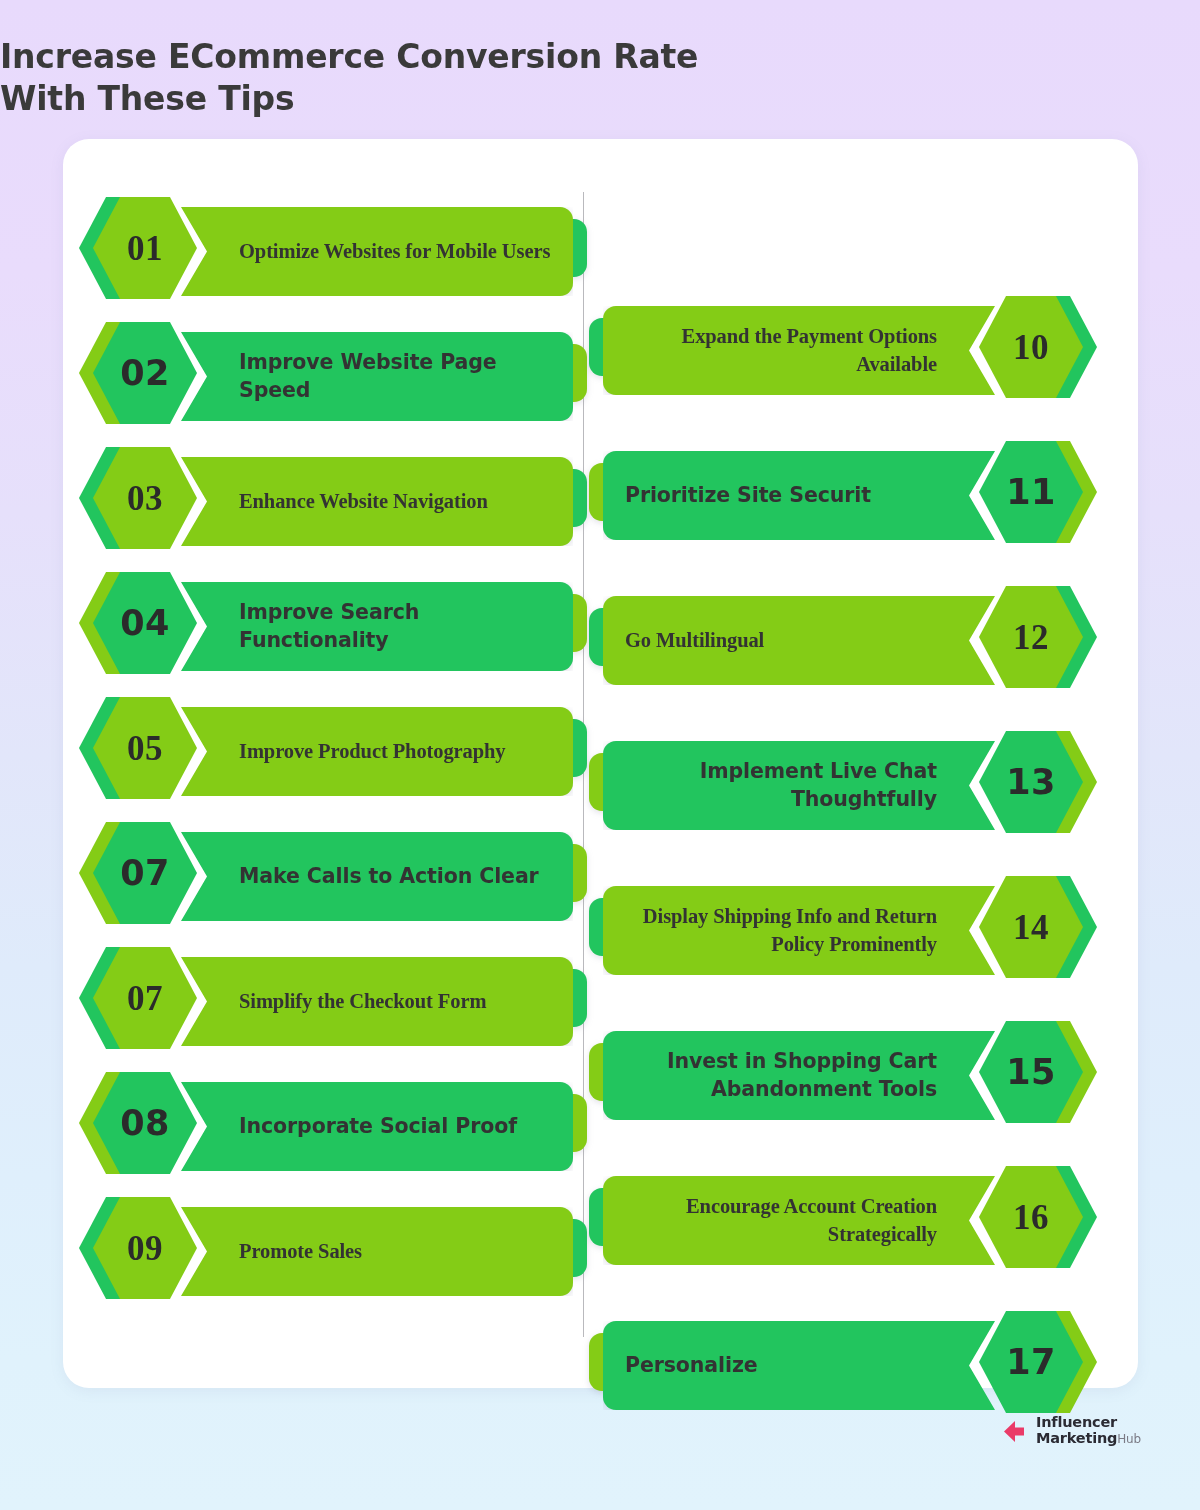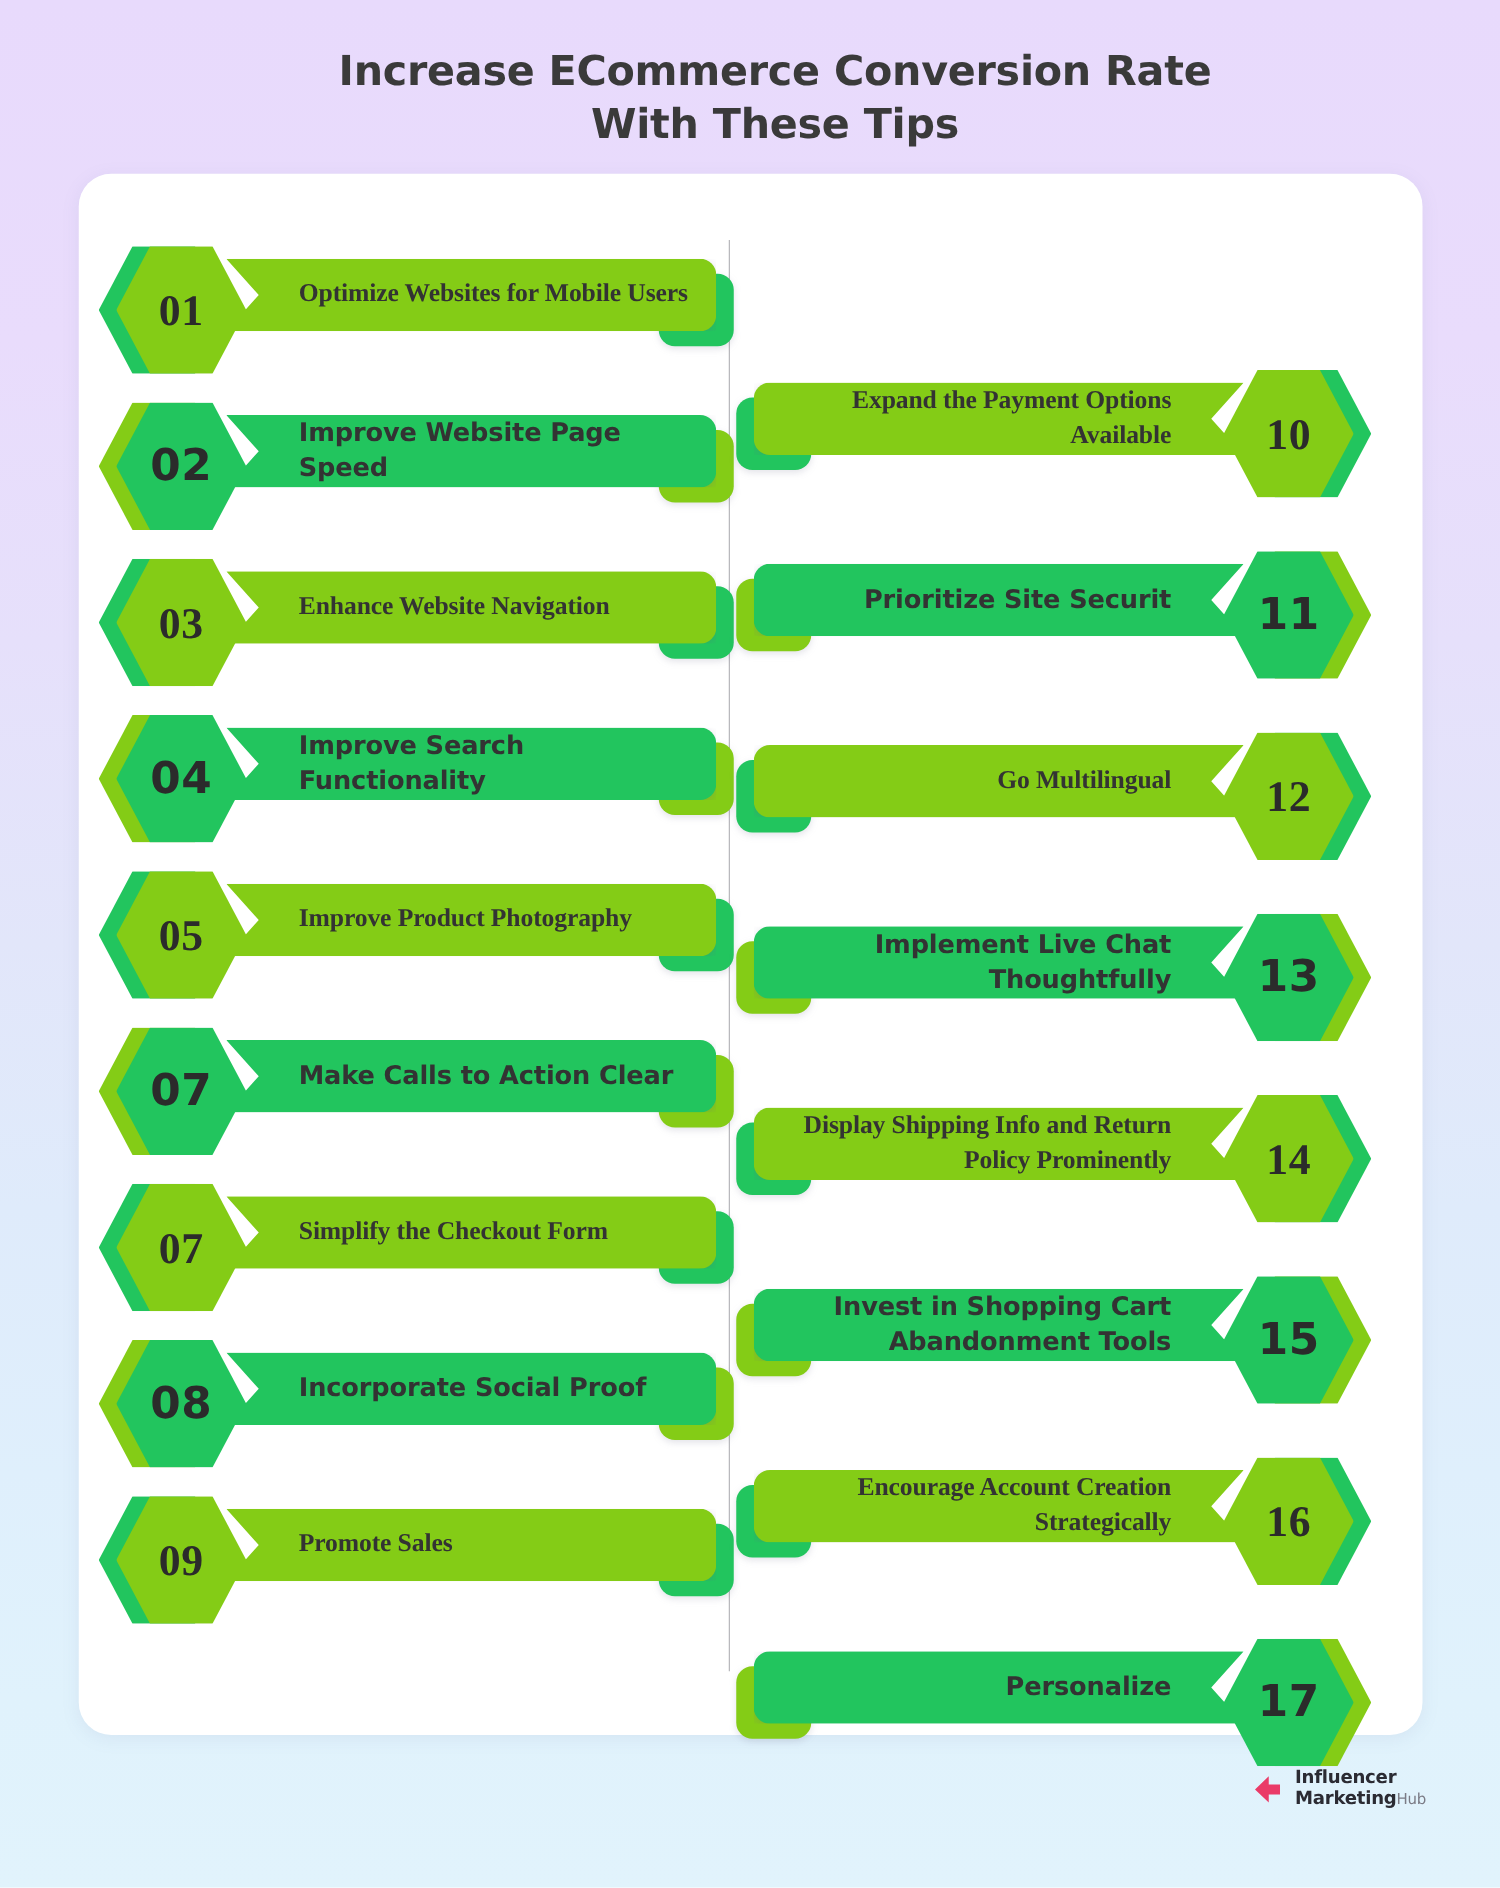--- a/index.html
+++ b/index.html
@@ -24,27 +24,26 @@
     position: relative;
     overflow: hidden;
   }
 
   
   .title {
     position: absolute;
     top: 36px;
     left: 0;
     width: 1200px;
-    text-align: center;
+    text-align: left;
     font-size: 33px;
     font-weight: bold;
     line-height: 1.27;
     color: #3a3a3a;
     letter-spacing: -0.2px;
-    padding-left: 40px;
   }
   .title-line { display: block; }
 
   
   .card {
     position: absolute;
     left: 63px;
     top: 139px;
     width: 1075px;
     height: 1249px;
@@ -123,40 +122,39 @@
     z-index: 0;
     filter: drop-shadow(0 2px 3px rgba(110,110,140,0.20));
   }
   .col-left  .bar-back { right: -14px; }
   .col-right .bar-back { left: -14px; }
 
   
   .bar {
     position: absolute;
     top: 10px;
-    height: 58px;
+    height: 89px;
     z-index: 2;
     display: flex;
     align-items: center;
     filter: drop-shadow(0 2px 4px rgba(100,100,140,0.22));
   }
   .col-left .bar {
     left: 88px;
     right: 0;
     padding: 0 22px 0 58px;
     border-radius: 0 13px 13px 0;
     
     clip-path: polygon(0% 0%, 100% 0%, 100% 100%, 0% 100%, 26px 50%);
   }
   .col-right .bar {
     right: 88px;
     left: 0;
     padding: 0 58px 0 22px;
     border-radius: 13px 0 0 13px;
-    justify-content: flex-end;
     
     clip-path: polygon(0% 0%, 100% 0%, calc(100% - 26px) 50%, 100% 100%, 0% 100%);
   }
 
   .bar-text {
     font-size: 20.5px;
     font-weight: bold;
     line-height: 1.35;
     color: #333333;
     letter-spacing: -0.1px;

